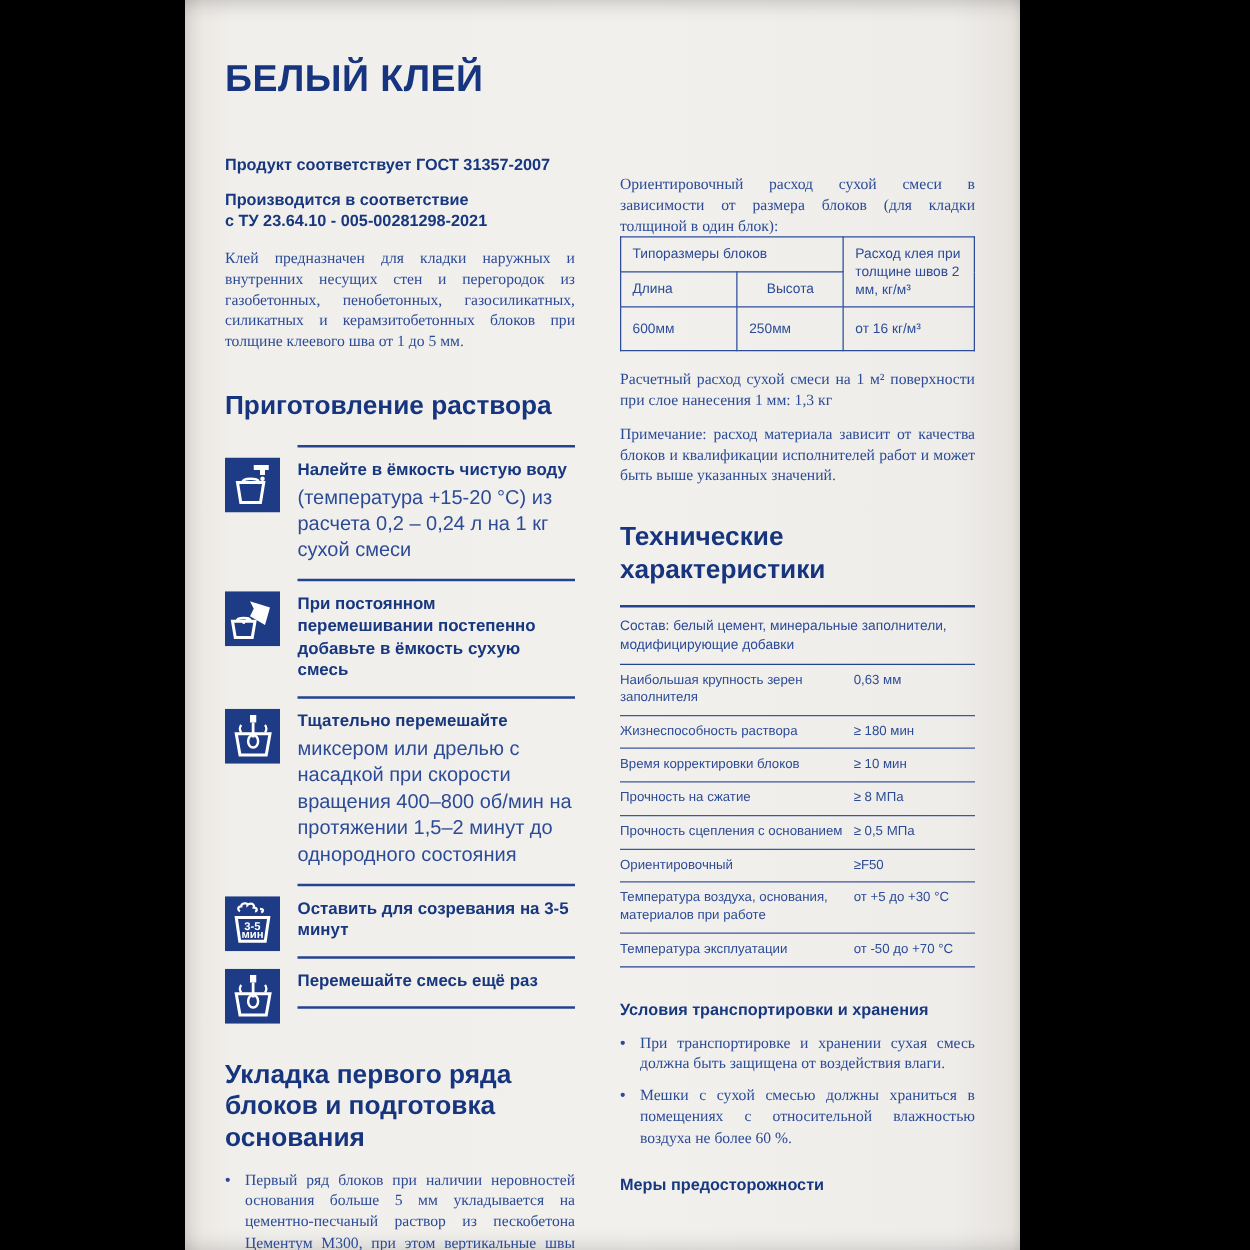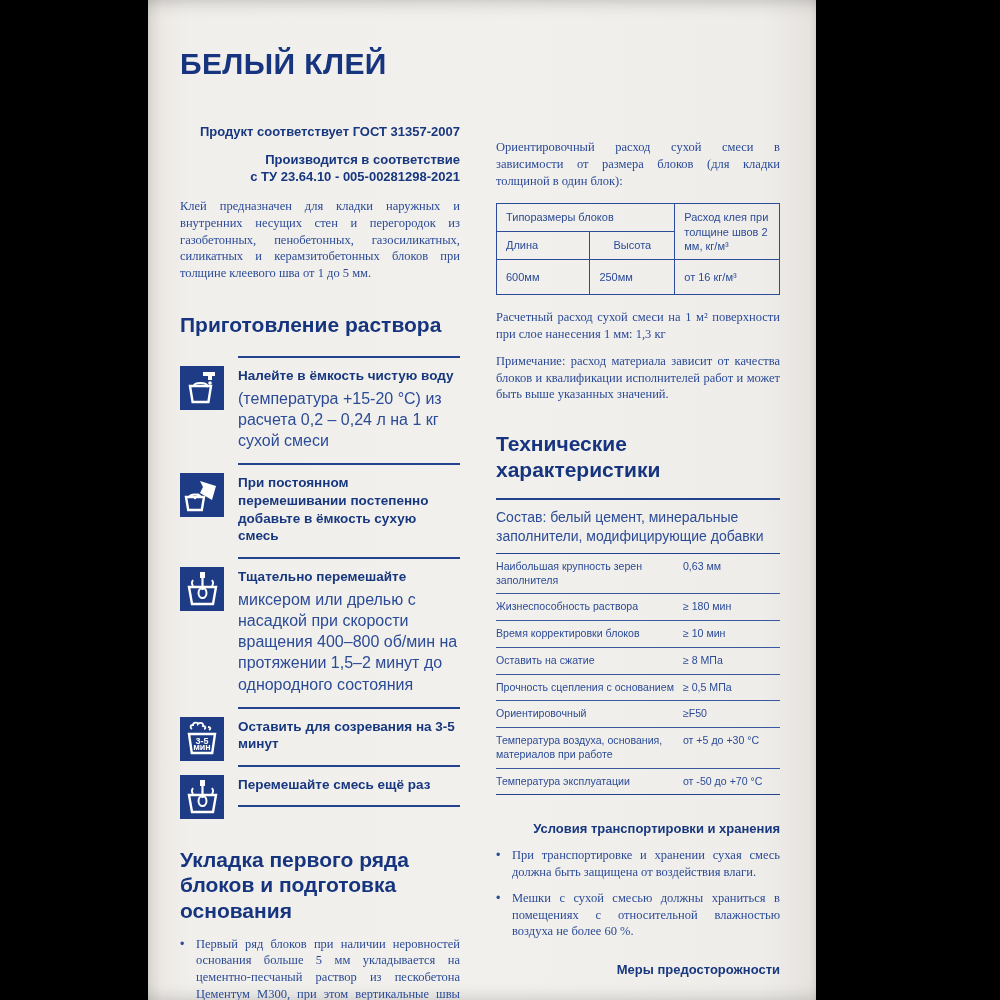--- a/index.html
+++ b/index.html
@@ -7,44 +7,44 @@
          font-family:"Liberation Sans", sans-serif;}
   .bag{position:absolute;left:148px;top:0;width:668px;height:1000px;
        background:linear-gradient(90deg,#d9d6d1 0,#ece9e5 14px,#f1efec 40px,#f2f0ed 55%,#efedea 92%,#e6e3df 99%,#dcd9d4 100%);
        box-shadow:inset 0 14px 18px -14px rgba(0,0,0,.25), inset 0 -14px 18px -14px rgba(0,0,0,.2);}
   .col{position:absolute;}
   .col-left{left:32px;top:48px;width:280px;}
   .col-right{left:348px;top:125px;width:284px;}
 
   .h1{font-size:30px;font-weight:800;color:#16357e;letter-spacing:.4px;line-height:1.05;}
   .subtitle{font-size:18px;color:#2a4a94;letter-spacing:1.4px;margin-top:6px;}
-  .bold13{font-size:13px;font-weight:700;color:#17377f;line-height:1.3;text-align:right;}
+  .bold13{font-size:13px;font-weight:700;color:#17377f;line-height:1.3;}
   .mt44{margin-top:44px;} .mt12{margin-top:12px;} .mt14{margin-top:14px;} .mt10{margin-top:10px;}
   .body-txt{font-size:12.5px;color:#2b4b97;line-height:1.34;text-align:justify;font-family:Liberation Serif, serif;}
   .h2{font-size:21px;font-weight:800;color:#16357e;line-height:1.22;}
 
   .steps{margin-top:18px;}
   .step{display:flex;align-items:flex-start;gap:14px;}
   .step-icon{flex:0 0 44px;width:44px;height:44px;margin-top:10px;}
   .step-txt{flex:1;border-top:2px solid #24438f;padding:9px 0 12px 0;}
   .step:last-of-type .step-txt{border-bottom:2px solid #24438f;}
   .step-title{font-size:13.5px;font-weight:700;color:#17377f;line-height:1.3;}
   .step-note{font-size:16px;color:#2b4b97;line-height:1.32;margin-top:4px;}
 
   .bullets{margin-top:12px;}
   .bullet{display:flex;gap:8px;margin-top:9px;}
   .bullet .dot{flex:0 0 8px;color:#2b4b97;font-size:12.5px;line-height:1.34;}
   .bullet .btxt{flex:1;}
 
-  .ctable{border-collapse:collapse;margin-top:14px;width:100%;}
+  .ctable{border-collapse:collapse;width:100%;}
   .ctable td{border:1.5px solid #2c4c9a;font-size:11px;color:#2b4b97;padding:6px 9px;vertical-align:top;line-height:1.3;}
   .ctable tr.data td{padding:10px 9px;}
 
   .spec{margin-top:16px;border-top:2.5px solid #24438f;}
-  .spec-comp{font-size:14px;color:#2b4b97;padding:8px 0;border-bottom:1.6px solid #24438f;line-height:1.3;}
+  .spec-comp{font-size:11px;color:#2b4b97;padding:8px 0;border-bottom:1.6px solid #24438f;line-height:1.3;}
   .spec-row{display:flex;border-bottom:1px solid #3a57a0;padding:6px 0;}
   .spec-row:last-child{border-bottom:1.6px solid #24438f;}
   .spec-label{flex:0 0 63%;font-size:10.6px;color:#2b4b97;line-height:1.3;padding-right:8px;}
   .spec-value{flex:1;font-size:10.6px;color:#2b4b97;line-height:1.3;}
   .nv{fill:#1e3c85;} .wh{fill:#ffffff;} .whs{stroke:#ffffff;fill:none;}
   .badge-txt{font:700 9px "Liberation Sans",sans-serif;fill:#fff;}
 </style>
 </head>
 <body>
 
@@ -192,21 +192,21 @@
         </div>
         <div class="spec-row">
           <div class="spec-label">Жизнеспособность раствора</div>
           <div class="spec-value">≥ 180 мин</div>
         </div>
         <div class="spec-row">
           <div class="spec-label">Время корректировки блоков</div>
           <div class="spec-value">≥ 10 мин</div>
         </div>
         <div class="spec-row">
-          <div class="spec-label">Оставить на сжатие</div>
+          <div class="spec-label">Прочность на сжатие</div>
           <div class="spec-value">≥ 8 МПа</div>
         </div>
         <div class="spec-row">
           <div class="spec-label">Прочность сцепления с основанием</div>
           <div class="spec-value">≥ 0,5 МПа</div>
         </div>
         <div class="spec-row">
           <div class="spec-label">Ориентировочный</div>
           <div class="spec-value">≥F50</div>
         </div>

